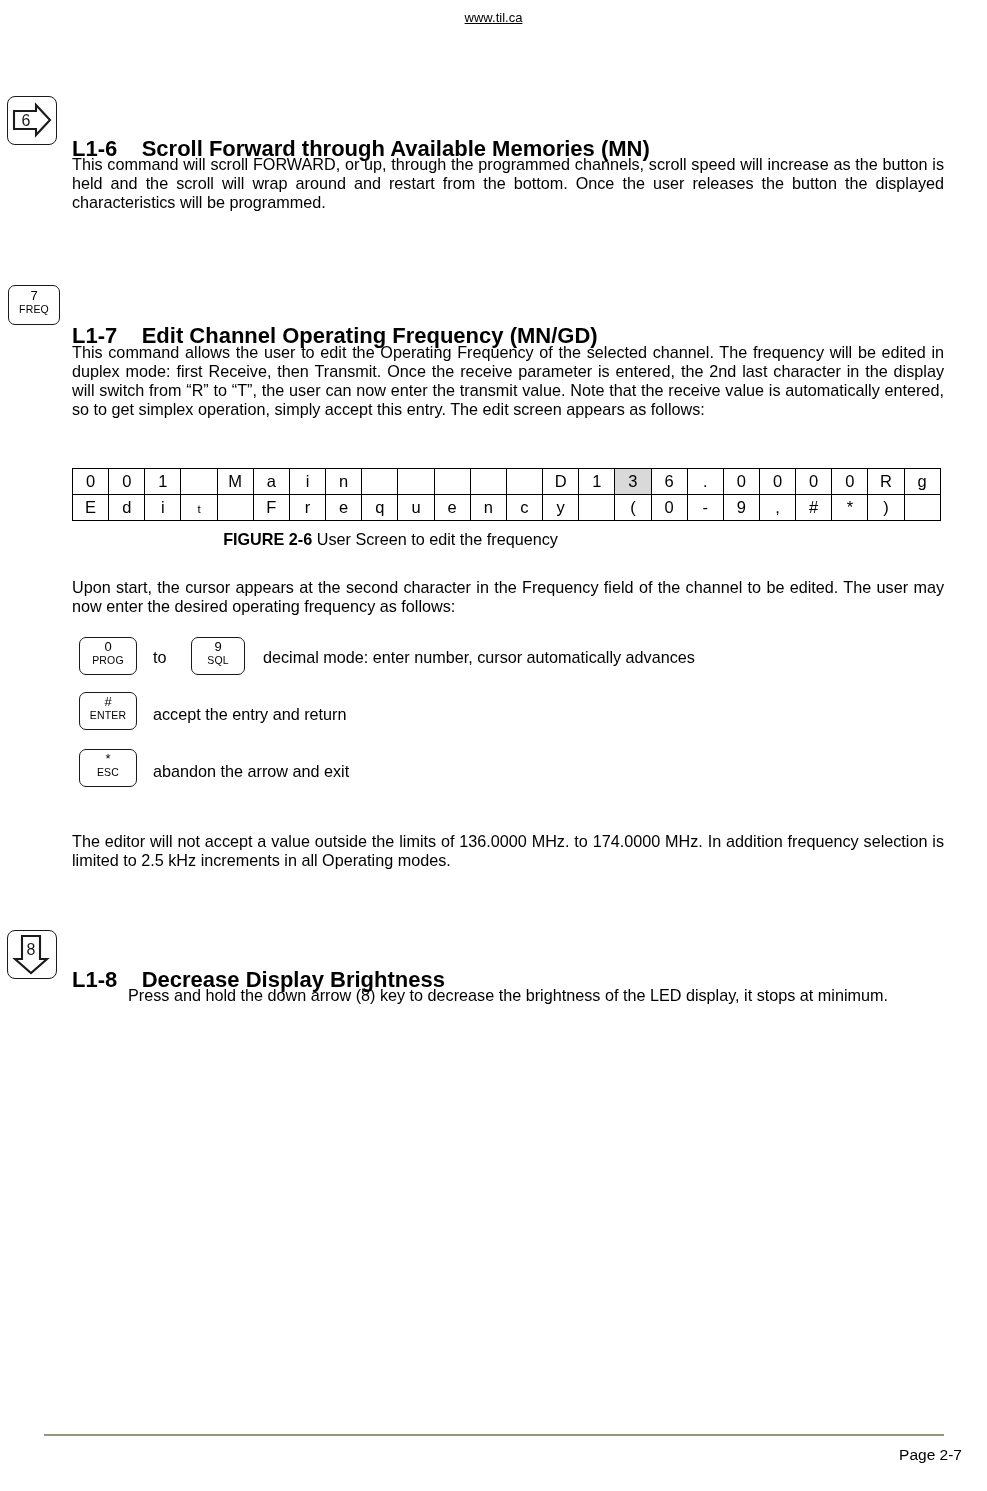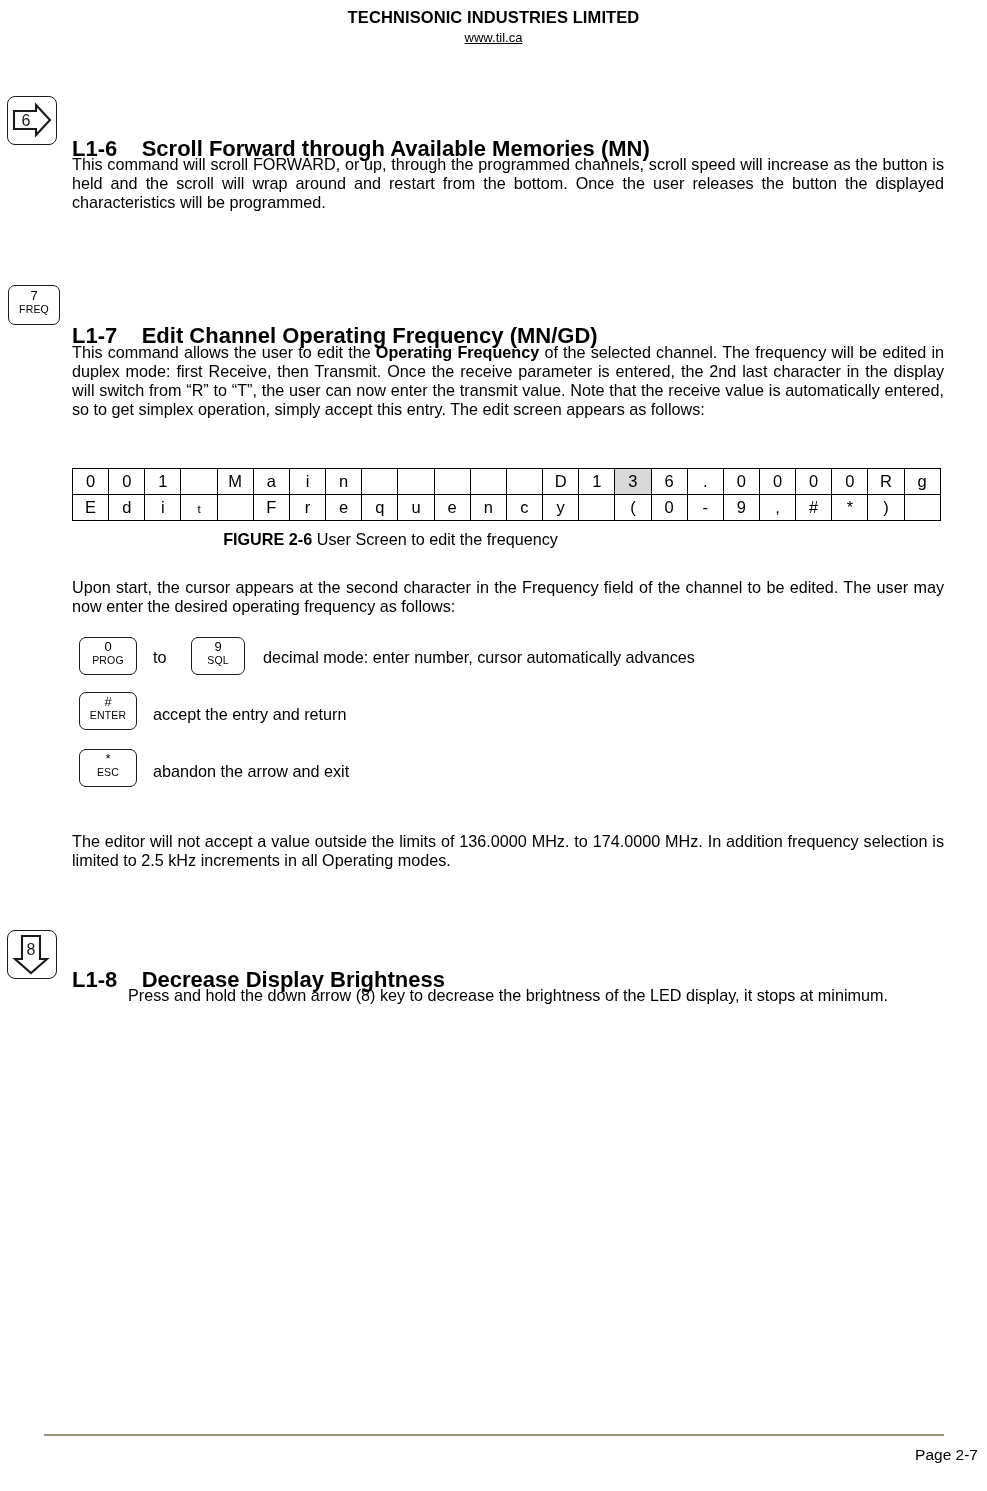--- a/index.html
+++ b/index.html
@@ -76,21 +76,21 @@
     margin-top: 20px;
   }
   .para {
     position: absolute;
     font-size: 16.2px;
     line-height: 19px;
     text-align: justify;
     text-justify: inter-word;
   }
   .para.nojust { text-align: center; }
-  .para b { font-weight: bold; }
+  .para b { font-weight: normal; }
 
   
   .fig-table-wrap {
     position: absolute;
     left: 72px;
     top: 468px;
   }
   table.screen {
     border-collapse: collapse;
     table-layout: fixed;
@@ -149,30 +149,29 @@
     line-height: 23px;
   }
   .footer-left {
     position: absolute;
     left: 8px;
     top: 0;
     white-space: pre;
   }
   .footer-right {
     position: absolute;
-    right: 9px;
+    right: 25px;
     top: 0;
     white-space: pre;
   }
 </style>
 </head>
 <body>
 
 <div class="page-header">
-  <div class="company-name">TECHNISONIC INDUSTRIES LIMITED</div>
   <div class="company-url">www.til.ca</div>
 </div>
 
 <div class="arrowkey" style="left:7px; top:96px; width:50px; height:49px;">
   <svg width="47" height="46" viewBox="0 0 47 46">
     <polygon points="6,14 28,14 28,8 42,23 28,38 28,32 6,32" fill="#ffffff" stroke="#1a1a1a" stroke-width="2.1" stroke-linejoin="miter"></polygon>
     <text x="18" y="29" font-family="'Liberation Sans', sans-serif" font-size="16" fill="#1a1a1a" text-anchor="middle">6</text>
   </svg>
 </div>
 

